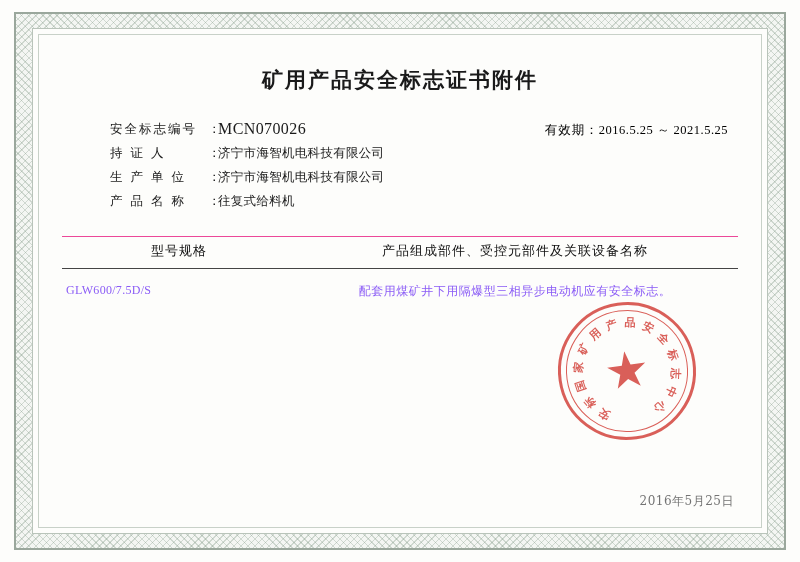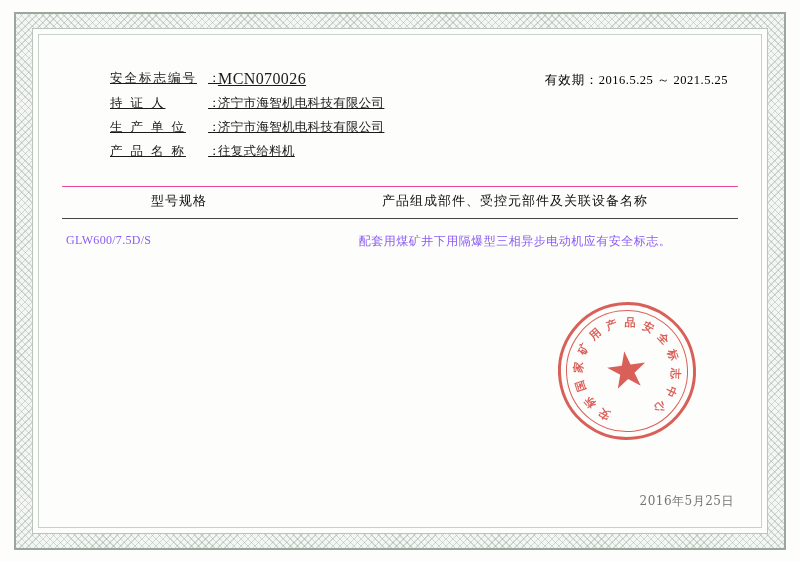--- a/index.html
+++ b/index.html
@@ -76,25 +76,24 @@
   }
 
   .meta-block {
     margin-top: 26px;
     position: relative;
     padding-left: 62px;
   }
 
   .meta-row {
     display: flex;
-    align-items: flex-start;
+    align-items: center;
     margin-bottom: 7px;
     font-size: 12.5px;
     color: #1a1a1a;
-    text-decoration: underline;
   }
   .meta-label {
     width: 98px;
     letter-spacing: 2px;
     white-space: nowrap;
     font-family: "DejaVu Serif", serif;
   }
   .meta-colon {
     width: 10px;
   }
@@ -240,20 +239,21 @@
 <body>
 
 <div class="certificate">
 
   <div class="border-outer"></div>
   <div class="border-inner-white"></div>
   <div class="border-inner-line"></div>
 
   <div class="content">
 
+    <div class="doc-title">矿用产品安全标志证书附件</div>
 
     <div class="meta-block">
 
       <div class="validity">
         <span class="vlabel">有效期：</span><span class="vdates">2016.5.25 ～ 2021.5.25</span>
       </div>
 
       <div class="meta-row">
         <span class="meta-label">安全标志编号</span>
         <span class="meta-colon">：</span>

